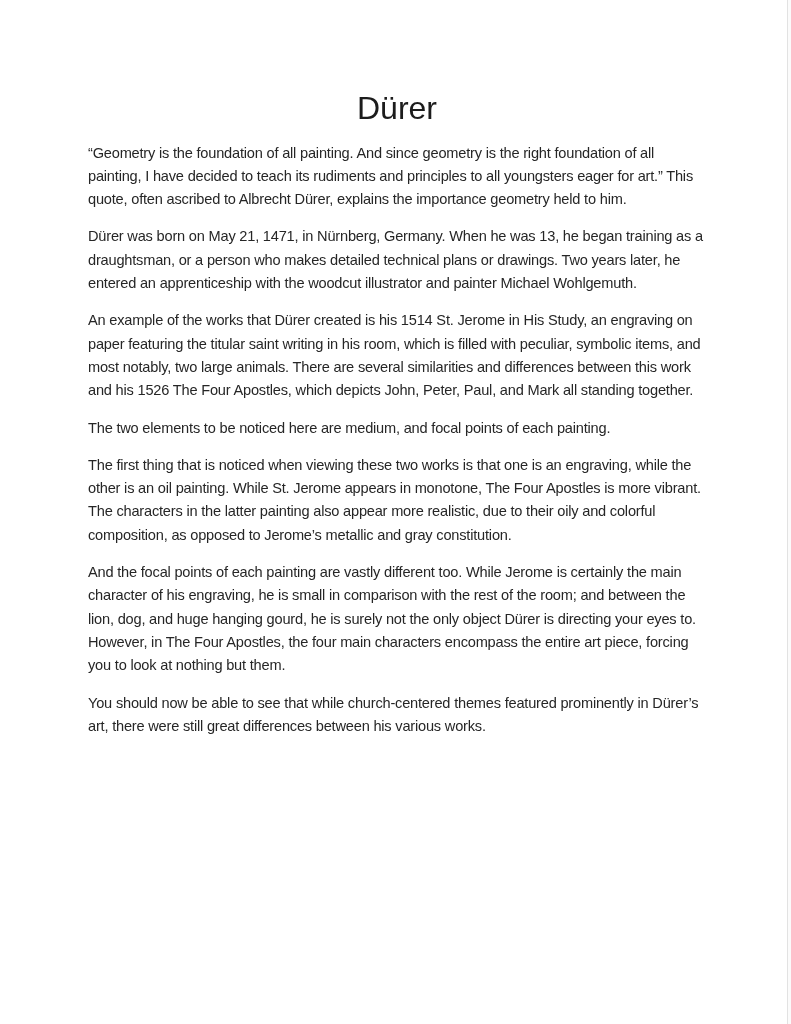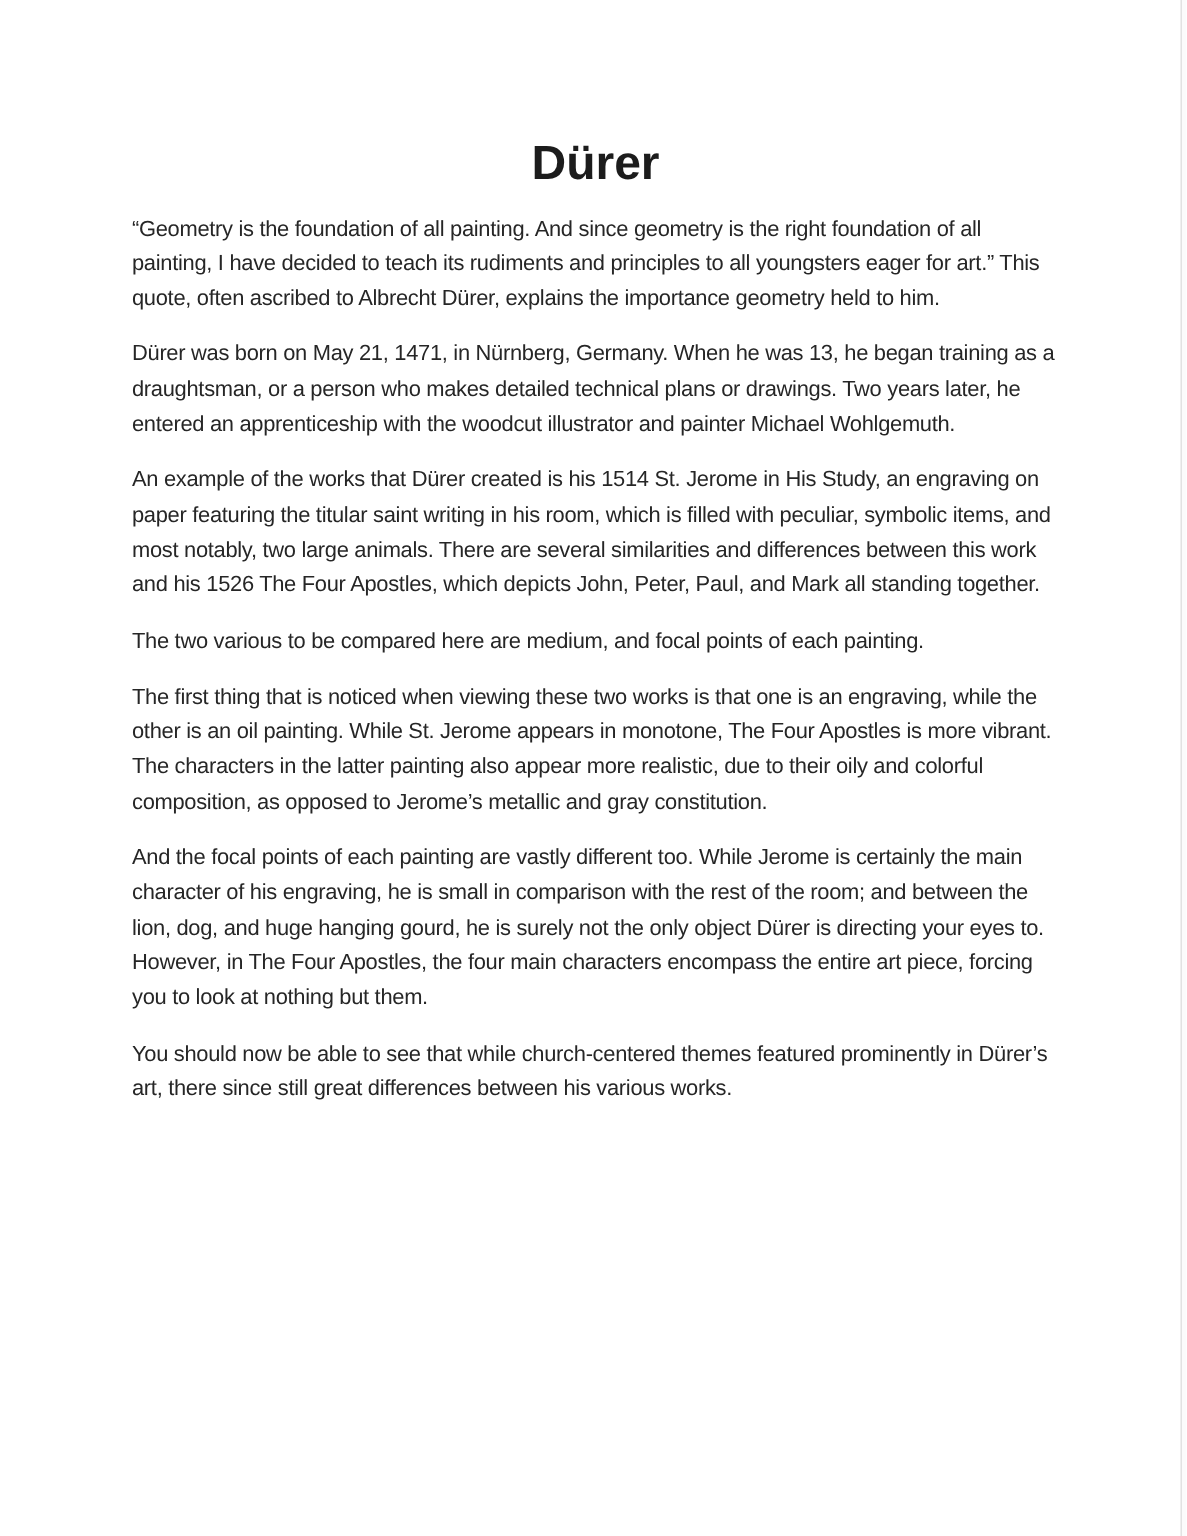--- a/index.html
+++ b/index.html
@@ -12,21 +12,21 @@
     overflow: hidden;
   }
   .page {
     box-sizing: border-box;
     width: 100%;
     height: 100%;
     padding: 88px 85px 40px 88px;
   }
   .doc-title {
     font-size: 32px;
-    font-weight: 700;
+    font-weight: 400;
     color: var(--title-color, #1c1c1c);
     text-align: center;
     margin: 0 0 11px 0;
     line-height: 1.3;
   }
   p.para {
     font-size: 14.6px;
     line-height: 23.3px;
     letter-spacing: -0.2px;
     color: var(--text-color, #262626);
@@ -56,30 +56,30 @@
 
   <p class="para">
     <span>Dürer was born on May 21, 1471, in Nürnberg, Germany. When he was 13, he began training as a draughtsman, or a person who makes detailed technical plans or drawings. Two years later, he entered an apprenticeship with the woodcut illustrator and painter Michael Wohlgemuth.</span>
   </p>
 
   <p class="para">
     <span>An example of the works that Dürer created is his 1514 </span><span class="em">St. Jerome in His Study</span><span>, an engraving on paper featuring the titular saint writing in his room, which is filled with peculiar, symbolic items, and most notably, two large animals. There are several similarities and differences between this work and his 1526 </span><span class="em">The Four Apostles</span><span>, which depicts John, Peter, Paul, and Mark all standing together.</span>
   </p>
 
   <p class="para">
-    <span>The two various to be compared here are medium, and focal points of each painting.</span>
+    <span>The two elements to be noticed here are medium, and focal points of each painting.</span>
   </p>
 
   <p class="para">
     <span>The first thing that is noticed when viewing these two works is that one is an engraving, while the other is an oil painting. While </span><span class="em">St. Jerome</span><span> appears in monotone, </span><span class="em">The Four Apostles</span><span> is more vibrant. The characters in the latter painting also appear more realistic, due to their oily and colorful composition, as opposed to Jerome’s metallic and gray constitution.</span>
   </p>
 
   <p class="para">
     <span>And the focal points of each painting are vastly different too. While Jerome is certainly the main character of his engraving, he is small in comparison with the rest of the room; and between the lion, dog, and huge hanging gourd, he is surely not the only object Dürer is directing your eyes to. However, in </span><span class="em">The Four Apostles</span><span>, the four main characters encompass the entire art piece, forcing you to look at nothing but them.</span>
   </p>
 
   <p class="para">
-    <span>You should now be able to see that while church-centered themes featured prominently in Dürer’s art, there since still great differences between his various works.</span>
+    <span>You should now be able to see that while church-centered themes featured prominently in Dürer’s art, there were still great differences between his various works.</span>
   </p>
 
 </div>
 
 <div class="right-edge"></div>
 
 </body></html>

